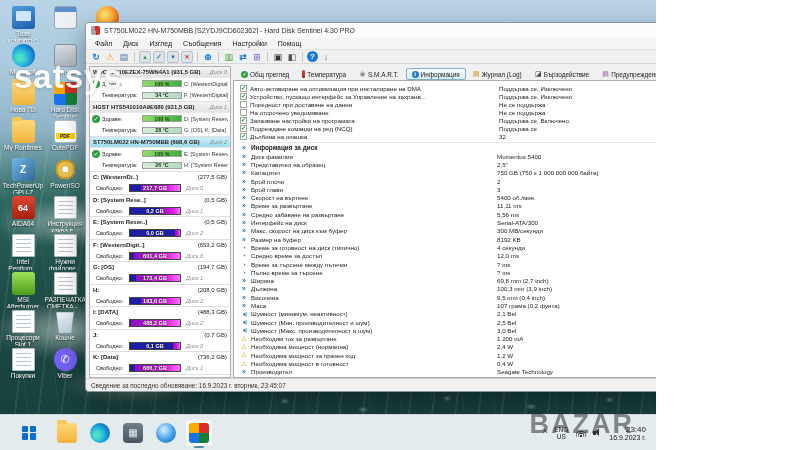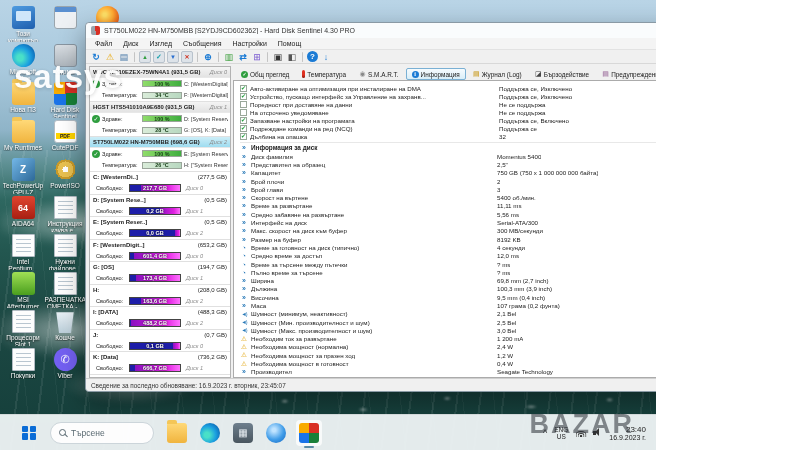--- a/index.html
+++ b/index.html
@@ -885,24 +885,20 @@
 
   <div class="taskbar">
     <div class="start">
       <span class="winlogo">
           <i></i>
           <i></i>
           <i></i>
           <i></i>
         </span>
     </div>
-    <div class="search">
-      <span class="mag"></span>
-      <span>Търсене</span>
-    </div>
     <div class="apps">
 
         <div class="tapp">
           <span class="dimg" data-icon="folder"></span>
         </div>
 
         <div class="tapp">
           <span class="dimg" data-icon="edge"></span>
         </div>
 

